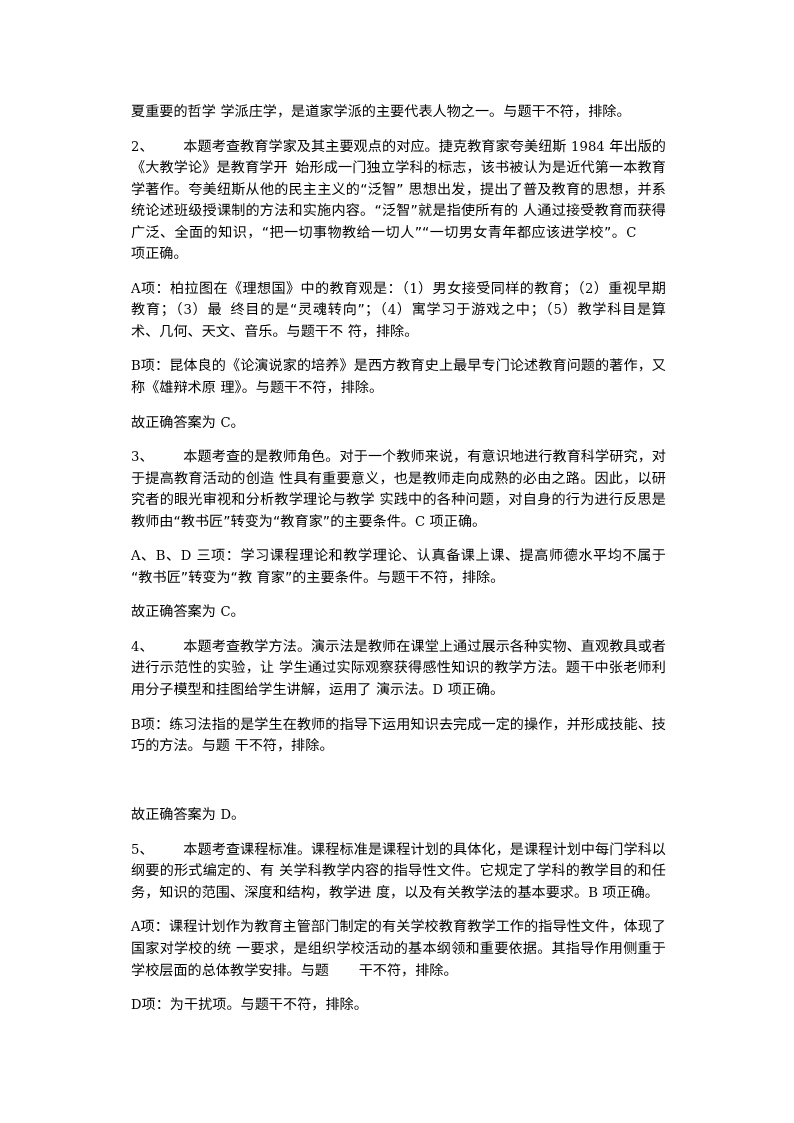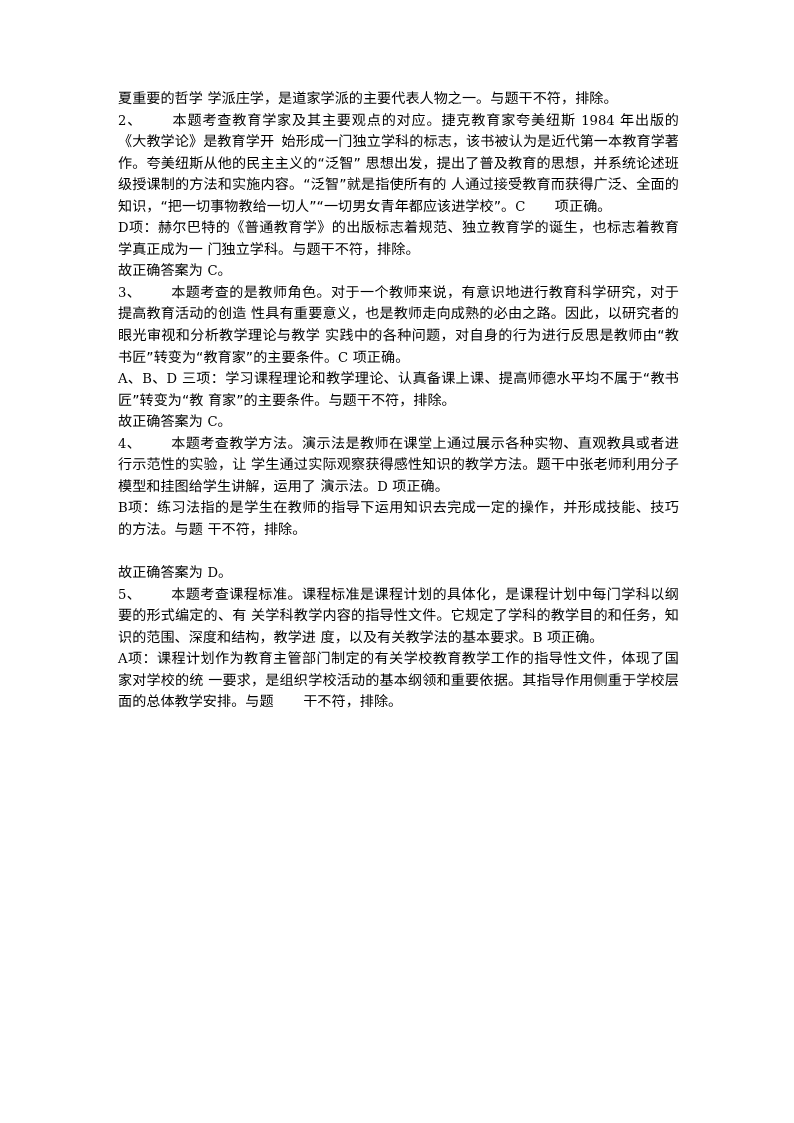--- a/index.html
+++ b/index.html
@@ -27,21 +27,21 @@
 
   
   #doc-body {
     position: absolute;
     left: 118px;
     top: 88px;
     width: 561px;
   }
 
   .para {
-    margin: 0;
+    margin: 13px;
     padding: 0;
     color: #000000;
     font-family: "DejaVu Sans", "Liberation Sans", sans-serif;
     font-size: 14.1px;
     line-height: 21.55px;
     text-align: justify;
     text-justify: inter-character;
     letter-spacing: 0.05px;
     word-break: break-all;
     white-space: pre-wrap;
@@ -76,23 +76,24 @@
 <body>
 
 <div id="page">
   <div id="doc-body">
 
     <p class="para">夏重要的哲学 学派庄学，是道家学派的主要代表人物之一。与题干不符，排除。</p>
 
 
     <p class="para"><span class="lat">2</span>、<span class="gap"></span>本题考查教育学家及其主要观点的对应。捷克教育家夸美纽斯 <span class="lat">1984</span> 年出版的《大教学论》是教育学开<span class="gap-sm"></span>始形成一门独立学科的标志，该书被认为是近代第一本教育学著作。夸美纽斯从他的民主主义的“泛智” 思想出发，提出了普及教育的思想，并系统论述班级授课制的方法和实施内容。“泛智”就是指使所有的 人通过接受教育而获得广泛、全面的知识，“把一切事物教给一切人”“一切男女青年都应该进学校”。<span class="lat">C</span><span class="gap"></span>项正确。</p>
 
+    <p class="para"><span class="lat">A</span>项：柏拉图在《理想国》中的教育观是：（<span class="lat">1</span>）男女接受同样的教育；（<span class="lat">2</span>）重视早期教育；（<span class="lat">3</span>）最<span class="gap-sm"></span>终目的是“灵魂转向”；（<span class="lat">4</span>）寓学习于游戏之中；（<span class="lat">5</span>）教学科目是算术、几何、天文、音乐。与题干不 符，排除。</p>
 
+    <p class="para"><span class="lat">B</span>项：昆体良的《论演说家的培养》是西方教育史上最早专门论述教育问题的著作，又称《雄辩术原 理》。与题干不符，排除。</p>
 
-    <p class="para"><span class="lat">D</span>项：赫尔巴特的《普通教育学》的出版标志着规范、独立教育学的诞生，也标志着教育学真正成为一 门独立学科。与题干不符，排除。</p>
 
     <p class="para">故正确答案为 <span class="lat">C</span>。</p>
 
     <p class="para"><span class="lat">3</span>、<span class="gap"></span>本题考查的是教师角色。对于一个教师来说，有意识地进行教育科学研究，对于提高教育活动的创造 性具有重要意义，也是教师走向成熟的必由之路。因此，以研究者的眼光审视和分析教学理论与教学 实践中的各种问题，对自身的行为进行反思是教师由“教书匠”转变为“教育家”的主要条件。<span class="lat">C</span> 项正确。</p>
 
     <p class="para"><span class="lat">A</span>、<span class="lat">B</span>、<span class="lat">D</span> 三项：学习课程理论和教学理论、认真备课上课、提高师德水平均不属于“教书匠”转变为“教 育家”的主要条件。与题干不符，排除。</p>
 
     <p class="para">故正确答案为 <span class="lat">C</span>。</p>
 
     <p class="para"><span class="lat">4</span>、<span class="gap"></span>本题考查教学方法。演示法是教师在课堂上通过展示各种实物、直观教具或者进行示范性的实验，让 学生通过实际观察获得感性知识的教学方法。题干中张老师利用分子模型和挂图给学生讲解，运用了 演示法。<span class="lat">D</span> 项正确。</p>
@@ -103,15 +104,16 @@
 
     <p class="blankline">&nbsp;</p>
 
     <p class="para">故正确答案为 <span class="lat">D</span>。</p>
 
     <p class="para"><span class="lat">5</span>、<span class="gap"></span>本题考查课程标准。课程标准是课程计划的具体化，是课程计划中每门学科以纲要的形式编定的、有 关学科教学内容的指导性文件。它规定了学科的教学目的和任务，知识的范围、深度和结构，教学进 度，以及有关教学法的基本要求。<span class="lat">B</span> 项正确。</p>
 
     <p class="para"><span class="lat">A</span>项：课程计划作为教育主管部门制定的有关学校教育教学工作的指导性文件，体现了国家对学校的统 一要求，是组织学校活动的基本纲领和重要依据。其指导作用侧重于学校层面的总体教学安排。与题<span class="gap"></span>干不符，排除。</p>
 
 
+    <p class="para"><span class="lat">D</span>项：为干扰项。与题干不符，排除。</p>
 
   </div>
 </div>
 
 </body></html>

